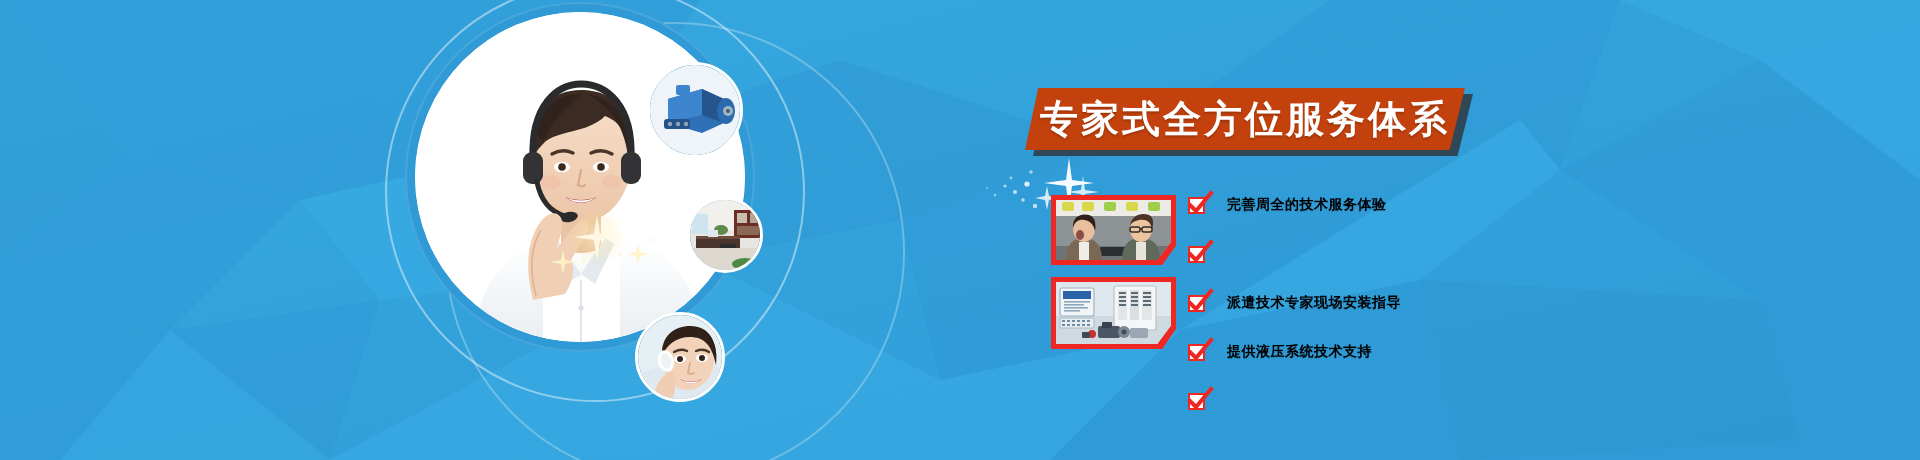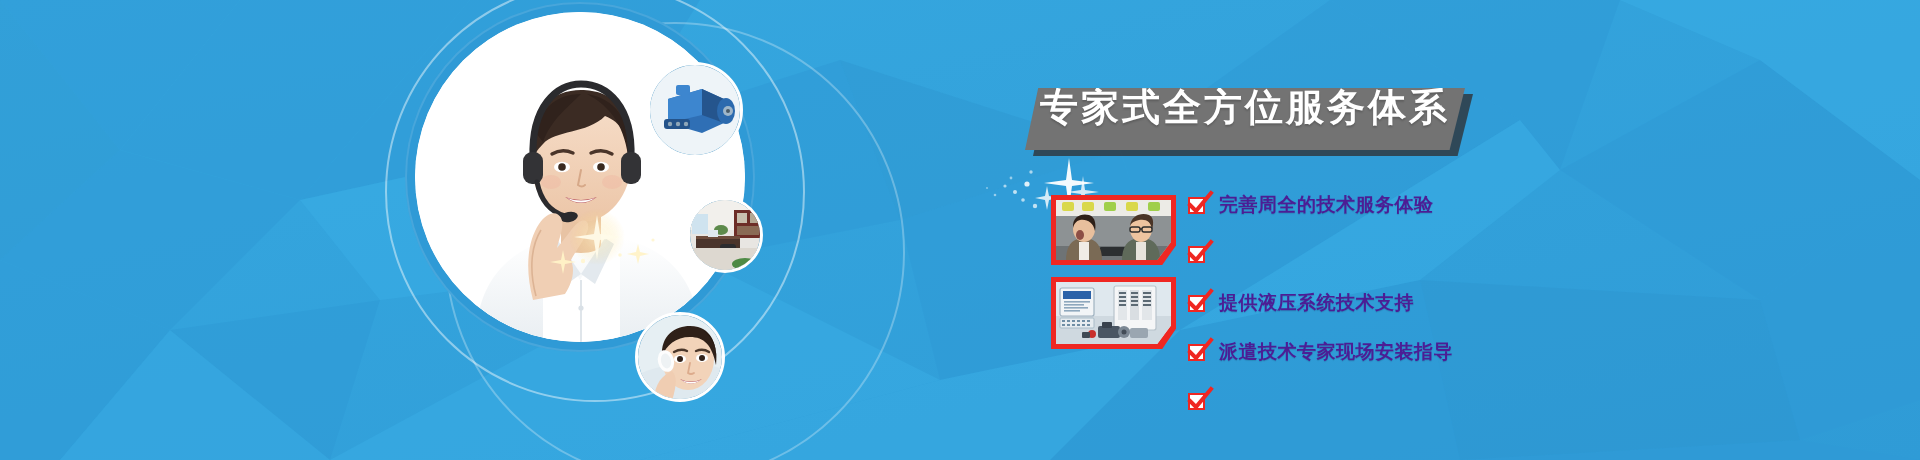--- a/index.html
+++ b/index.html
@@ -110,24 +110,24 @@
     background: #2f3a42;
     clip-path: polygon(3.0% 0%, 100% 0%, 96.5% 100%, 0% 100%);
     opacity: .85;
   }
   .ribbon {
     position: absolute;
     left: 0;
     top: 0;
     width: 100%;
     height: 100%;
-    background: #737373;
+    background: #c2410c;
     clip-path: polygon(3.0% 0%, 100% 0%, 96.5% 100%, 0% 100%);
     display: flex;
-    align-items: flex-start;
+    align-items: center;
     justify-content: center;
   }
   .ribbon-text {
     color: #ffffff;
     font-size: 38px;
     font-weight: bold;
     letter-spacing: 3px;
     line-height: 1;
     white-space: nowrap;
     text-shadow: 0 2px 2px rgba(0,0,0,.18);
@@ -192,26 +192,27 @@
     flex: 0 0 auto;
     margin-right: 14px;
   }
   .check-box svg {
     position: absolute;
     left: -3px;
     top: -7px;
     overflow: visible;
   }
   .bullet-text {
-    color: #4c1d95;
-    font-size: 19px;
+    color: #000000;
+    font-size: 14px;
     font-weight: bold;
     letter-spacing: .5px;
     white-space: nowrap;
     text-shadow: 0 1px 1px rgba(0,0,0,.12);
+    margin-left: 8px;
   }
 </style>
 </head>
 <body>
 
 <div id="banner">
 
   <div class="bg-base"></div>
   <svg class="bg-poly" viewBox="0 0 1920 460" preserveAspectRatio="none">
     <defs>
@@ -527,30 +528,30 @@
         </svg>
       </span>
     </div>
 
     <div class="bullet-row">
       <span class="check-box">
         <svg width="26" height="26" viewBox="0 0 26 26">
           <path d="M3 13 L9 19 L24 1" stroke="#ef2722" stroke-width="4" fill="none" stroke-linecap="square" stroke-linejoin="miter"></path>
         </svg>
       </span>
-      <span class="bullet-text">提供液压系统技术支持</span>
+      <span class="bullet-text">派遣技术专家现场安装指导</span>
     </div>
 
     <div class="bullet-row">
       <span class="check-box">
         <svg width="26" height="26" viewBox="0 0 26 26">
           <path d="M3 13 L9 19 L24 1" stroke="#ef2722" stroke-width="4" fill="none" stroke-linecap="square" stroke-linejoin="miter"></path>
         </svg>
       </span>
-      <span class="bullet-text">派遣技术专家现场安装指导</span>
+      <span class="bullet-text">提供液压系统技术支持</span>
     </div>
 
     <div class="bullet-row">
       <span class="check-box">
         <svg width="26" height="26" viewBox="0 0 26 26">
           <path d="M3 13 L9 19 L24 1" stroke="#ef2722" stroke-width="4" fill="none" stroke-linecap="square" stroke-linejoin="miter"></path>
         </svg>
       </span>
     </div>
 

